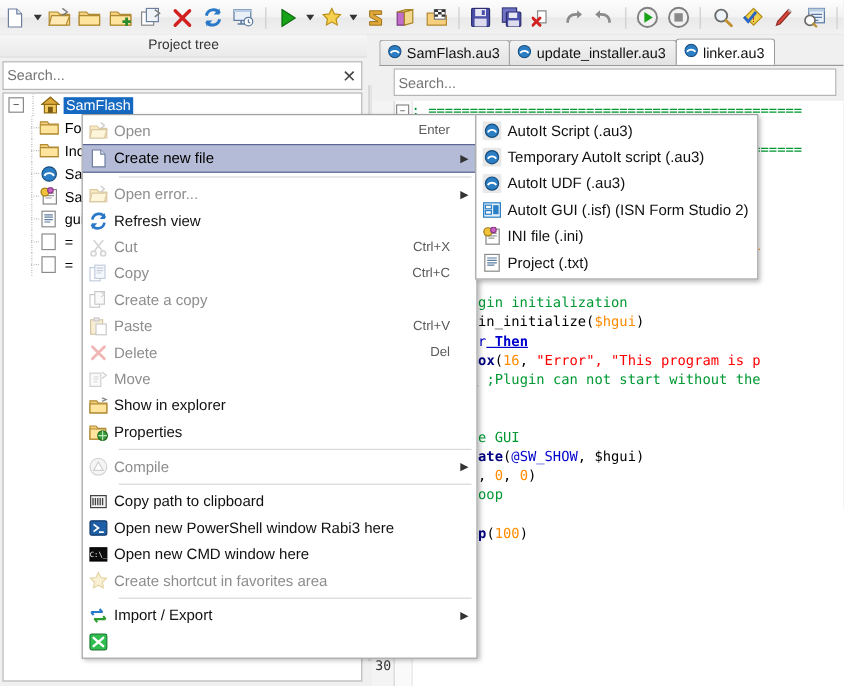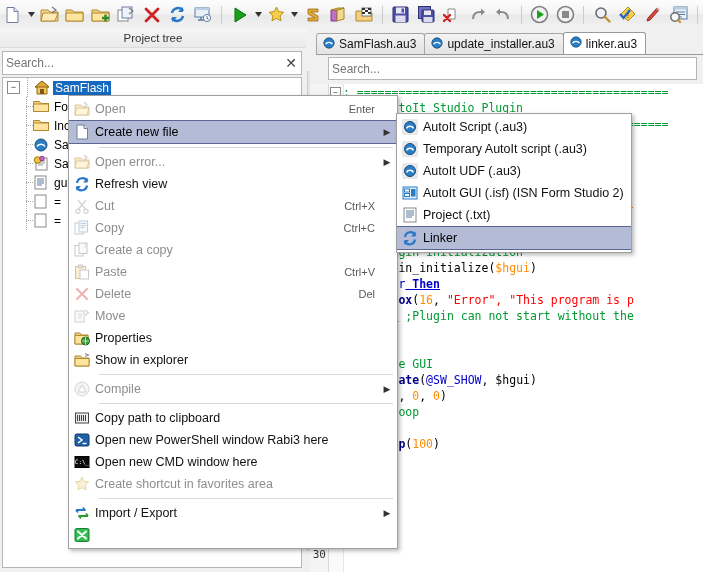--- a/index.html
+++ b/index.html
@@ -169,21 +169,21 @@
   .foldtick { position:absolute; height:1px; background:#9a9a9a; }
 
   
   .ctxmenu {
     position: absolute; background: #fff; border: 1px solid #a0a0a0;
     box-shadow: 2px 2px 4px rgba(0,0,0,0.28);
     padding: 2px 0;
     font-size: 12.5px;
   }
   .ctx-main { left: 68px; top: 95px; width: 328px; }
-  .ctx-sub  { left: 396px; top: 113px; width: 234px; }
+  .ctx-sub  { left: 396px; top: 95px; width: 234px; }
   .mi {
     height: 22px; display: flex; align-items: center;
     padding: 0 4px 0 0; position: relative; color: #111; white-space: nowrap;
   }
   .mi .mi-icon {
     width: 26px; height: 20px; display:flex; align-items:center; justify-content:center;
     flex: 0 0 auto;
   }
   .mi .mi-label { flex: 1; }
   .mi .mi-accel { color: #5a5a5a; font-size: 11px; padding-right: 6px; }
@@ -667,40 +667,40 @@
             <path d="M11 2l3.5 2.7L11 7.4" fill="none" stroke="#9a9a9a" stroke-width="1.2"></path>
             <path d="M4 6h4M4 8h4M4 10h3" stroke="#b5b5b5"></path>
           </svg>
         </span>
         <span class="mi-label">Move</span>
         <span class="mi-arrow"></span>
       </div>
       <div class="mi">
         <span class="mi-icon">
           <svg width="16" height="16" viewBox="0 0 16 16">
+            <path d="M1 4h5.5l1.5 2H15v8H1z" fill="#f6cf7d" stroke="#b08a33"></path>
+            <path d="M1 6.5h14V14H1z" fill="#ffe49e" stroke="#b08a33"></path>
+            <path d="M11 1.5l3.5 1.5-3.5 1.5" fill="none" stroke="#8a8a8a" stroke-width="1.1"></path>
+          </svg>
+        </span>
+        <span class="mi-label">Show in explorer</span>
+        <span class="mi-arrow"></span>
+      </div>
+      <div class="mi">
+        <span class="mi-icon">
+          <svg width="16" height="16" viewBox="0 0 16 16">
             <path d="M1 3h5l1.5 2H14v9H1z" fill="#f6cf7d" stroke="#b08a33"></path>
             <path d="M1 5.5h13V14H1z" fill="#ffe49e" stroke="#b08a33"></path>
             <circle cx="11.5" cy="11" r="4" fill="#3b9b3b" stroke="#1f6b1f"></circle>
             <path d="M8 11h7M11.5 7v8" stroke="#bfe8bf" stroke-width="0.9"></path>
           </svg>
         </span>
         <span class="mi-label">Properties</span>
         <span class="mi-arrow"></span>
       </div>
-      <div class="mi">
-        <span class="mi-icon">
-          <svg width="16" height="16" viewBox="0 0 16 16">
-            <path d="M1 4h5.5l1.5 2H15v8H1z" fill="#f6cf7d" stroke="#b08a33"></path>
-            <path d="M1 6.5h14V14H1z" fill="#ffe49e" stroke="#b08a33"></path>
-            <path d="M11 1.5l3.5 1.5-3.5 1.5" fill="none" stroke="#8a8a8a" stroke-width="1.1"></path>
-          </svg>
-        </span>
-        <span class="mi-label">Show in explorer</span>
-        <span class="mi-arrow"></span>
-      </div>
       <div class="mi-sep"></div>
       <div class="mi disabled">
         <span class="mi-icon">
           <svg width="16" height="16" viewBox="0 0 16 16">
             <circle cx="8" cy="8" r="7" fill="#e9e9e9" stroke="#a0a0a0"></circle>
             <path d="M8 4l4 7H4z" fill="#fff" stroke="#9a9a9a"></path>
           </svg>
         </span>
         <span class="mi-label">Compile</span>
         <span class="mi-arrow">▶</span>
@@ -806,32 +806,32 @@
             <rect x="2.5" y="4" width="5" height="3" fill="#fff" stroke="#2b7ec4"></rect>
             <rect x="2.5" y="8.5" width="5" height="3" fill="#fff" stroke="#2b7ec4"></rect>
             <rect x="9" y="4" width="4.5" height="7.5" fill="#2b7ec4"></rect>
           </svg>
         </span>
         <span class="mi-label">AutoIt GUI (.isf) (ISN Form Studio 2)</span>
       </div>
       <div class="mi">
         <span class="mi-icon">
           <svg width="16" height="16" viewBox="0 0 16 16">
+            <rect x="3" y="2" width="11" height="12.5" fill="#fff" stroke="#888"></rect>
+            <path d="M5 5.5h7M5 7.5h7M5 9.5h5" stroke="#9a9a9a"></path>
+            <circle cx="4.6" cy="4.2" r="3.4" fill="#f0c23c" stroke="#a07d12"></circle>
+            <circle cx="9.2" cy="2.6" r="2.3" fill="#cf63c8" stroke="#8b3a86"></circle>
+          </svg>
+        </span>
+        <span class="mi-label">INI file (.ini)</span>
+      </div>
+      <div class="mi">
+        <span class="mi-icon">
+          <svg width="16" height="16" viewBox="0 0 16 16">
             <rect x="2" y="1" width="12" height="14" fill="#fff" stroke="#8a8a8a"></rect>
             <path d="M4 4h8M4 6h8M4 8h8M4 10h6" stroke="#5b7ba0"></path>
           </svg>
         </span>
         <span class="mi-label">Project (.txt)</span>
       </div>
-      <div class="mi sel">
-        <span class="mi-icon">
-          <svg width="16" height="16" viewBox="0 0 16 16">
-            <path d="M13.5 5.5A5.5 5.5 0 0 0 3 7" fill="none" stroke="#2a78c8" stroke-width="2.2"></path>
-            <path d="M2.5 11a5.5 5.5 0 0 0 10.5-1.5" fill="none" stroke="#2a78c8" stroke-width="2.2"></path>
-            <path d="M13.5 1.5v5h-4.5z" fill="#2a78c8"></path>
-            <path d="M2.5 15v-5h4.5z" fill="#2a78c8"></path>
-          </svg>
-        </span>
-        <span class="mi-label">Linker</span>
-      </div>
     </div>
 
 </div>
 
 </body></html>

